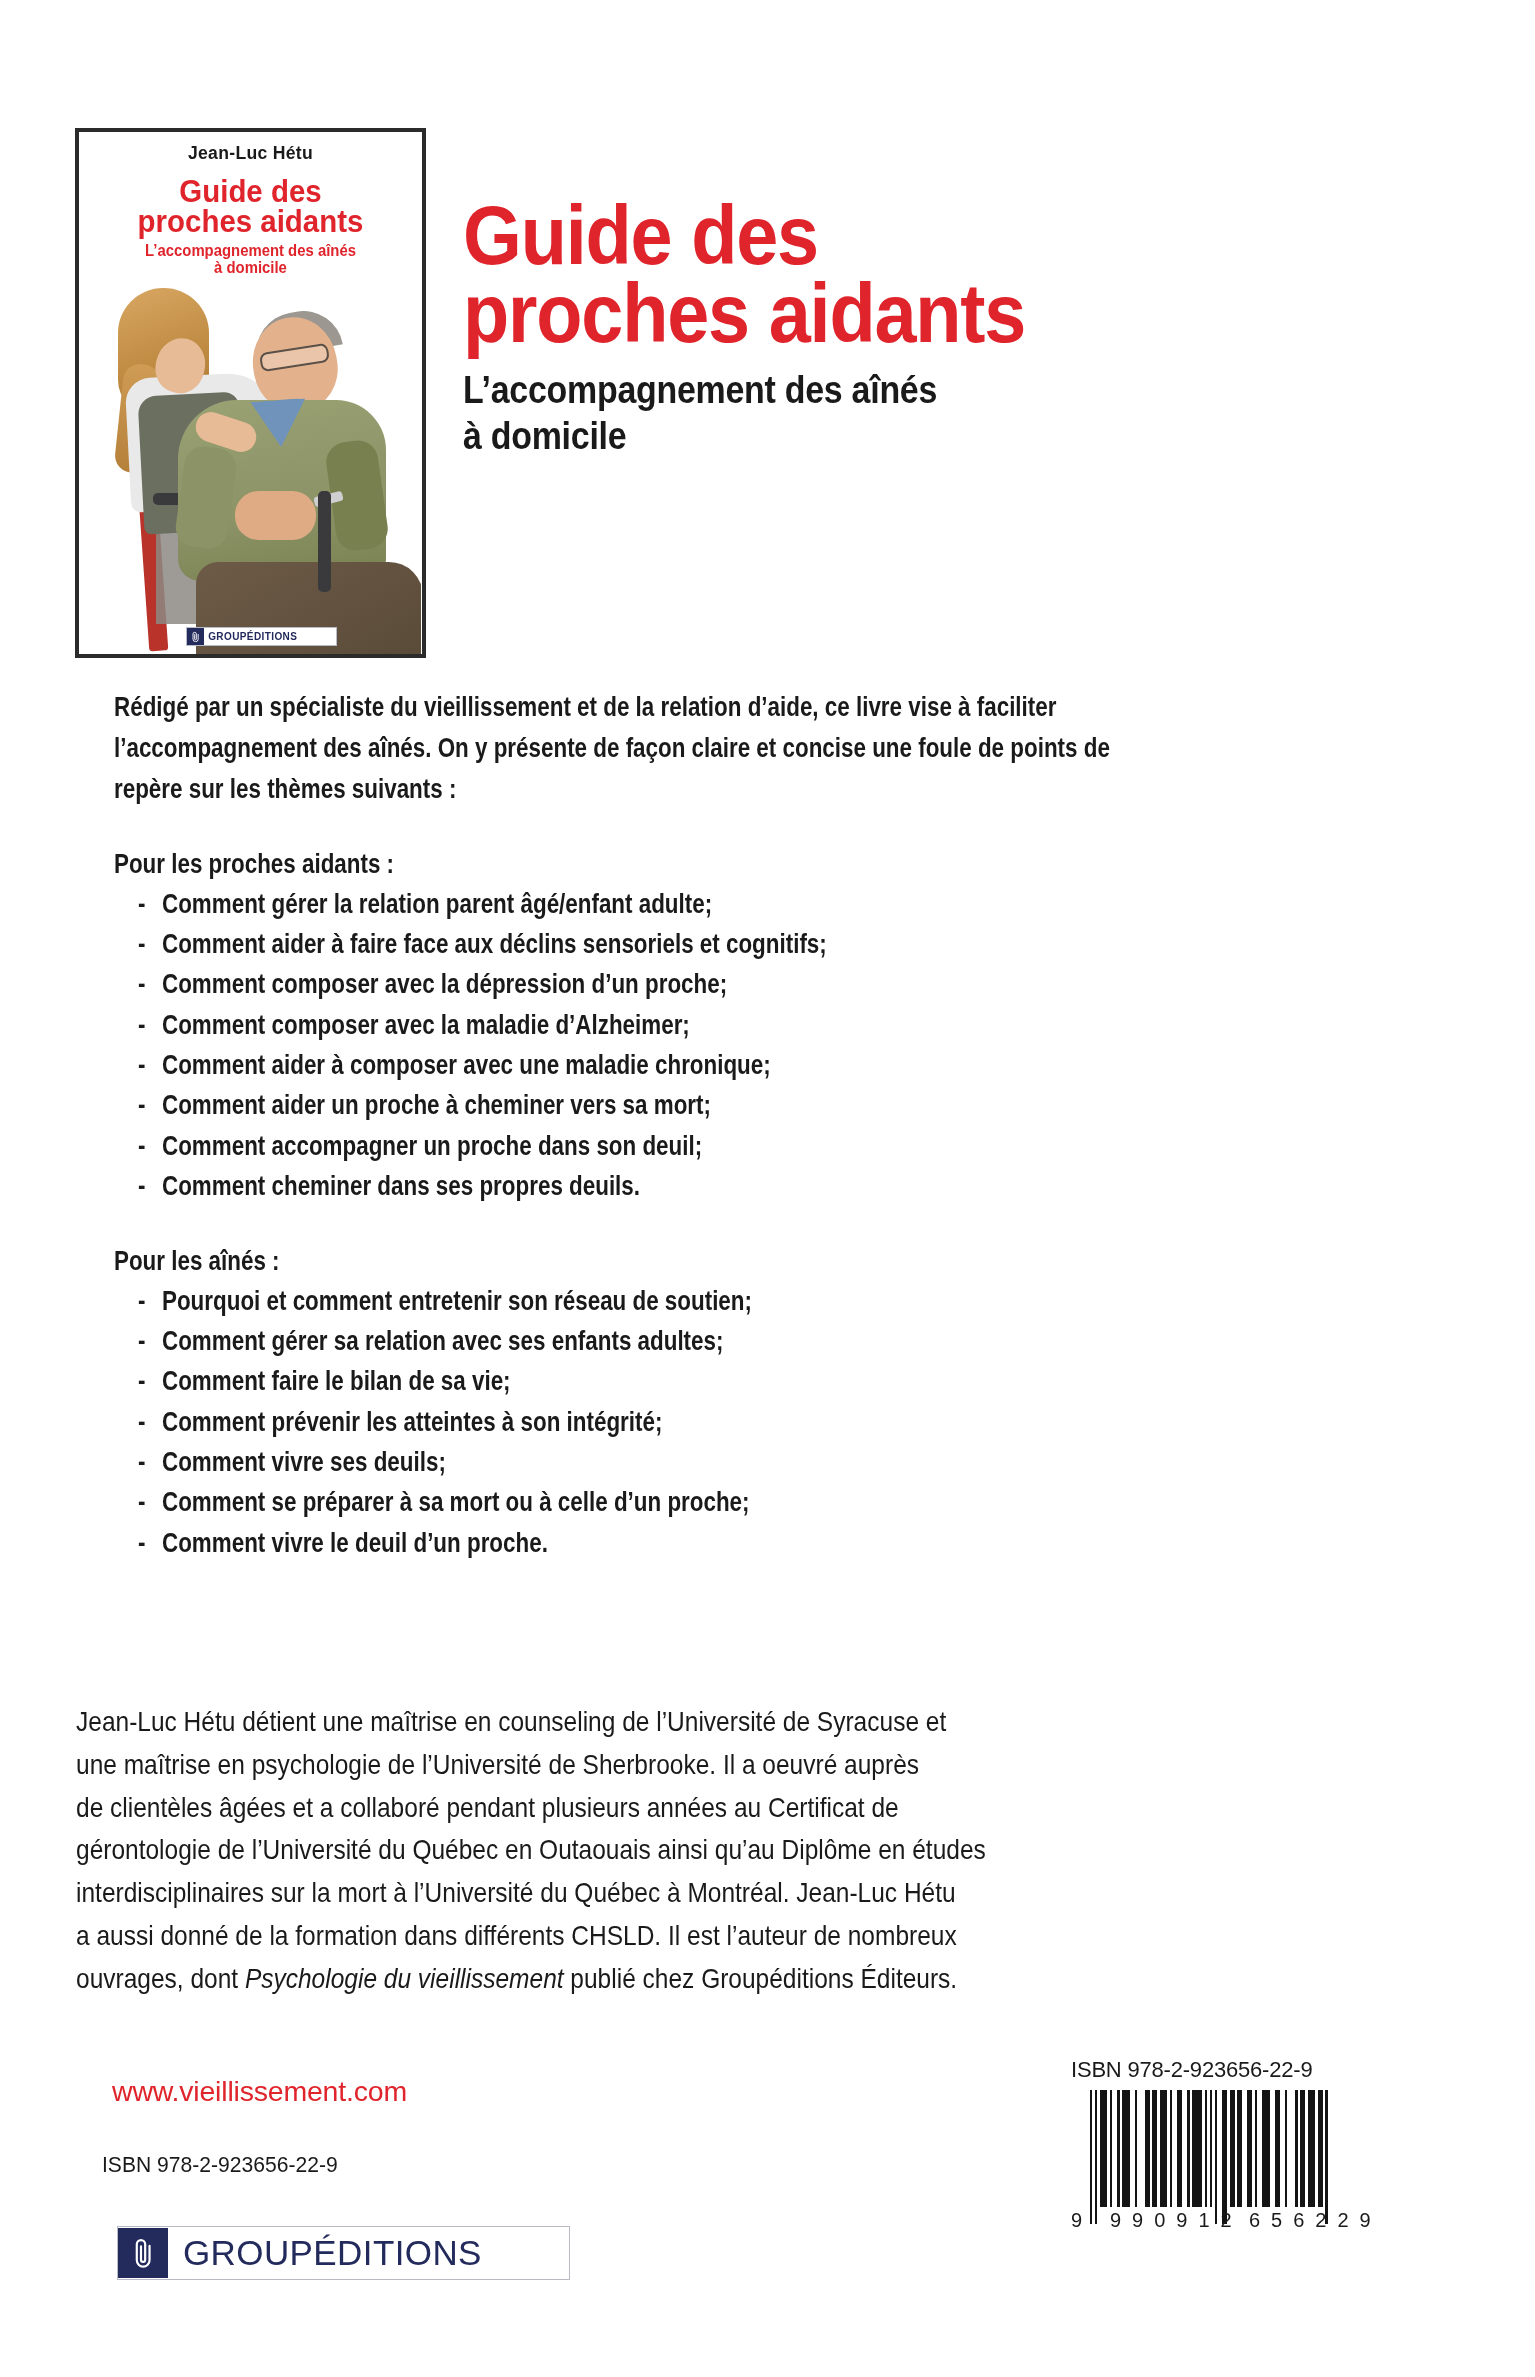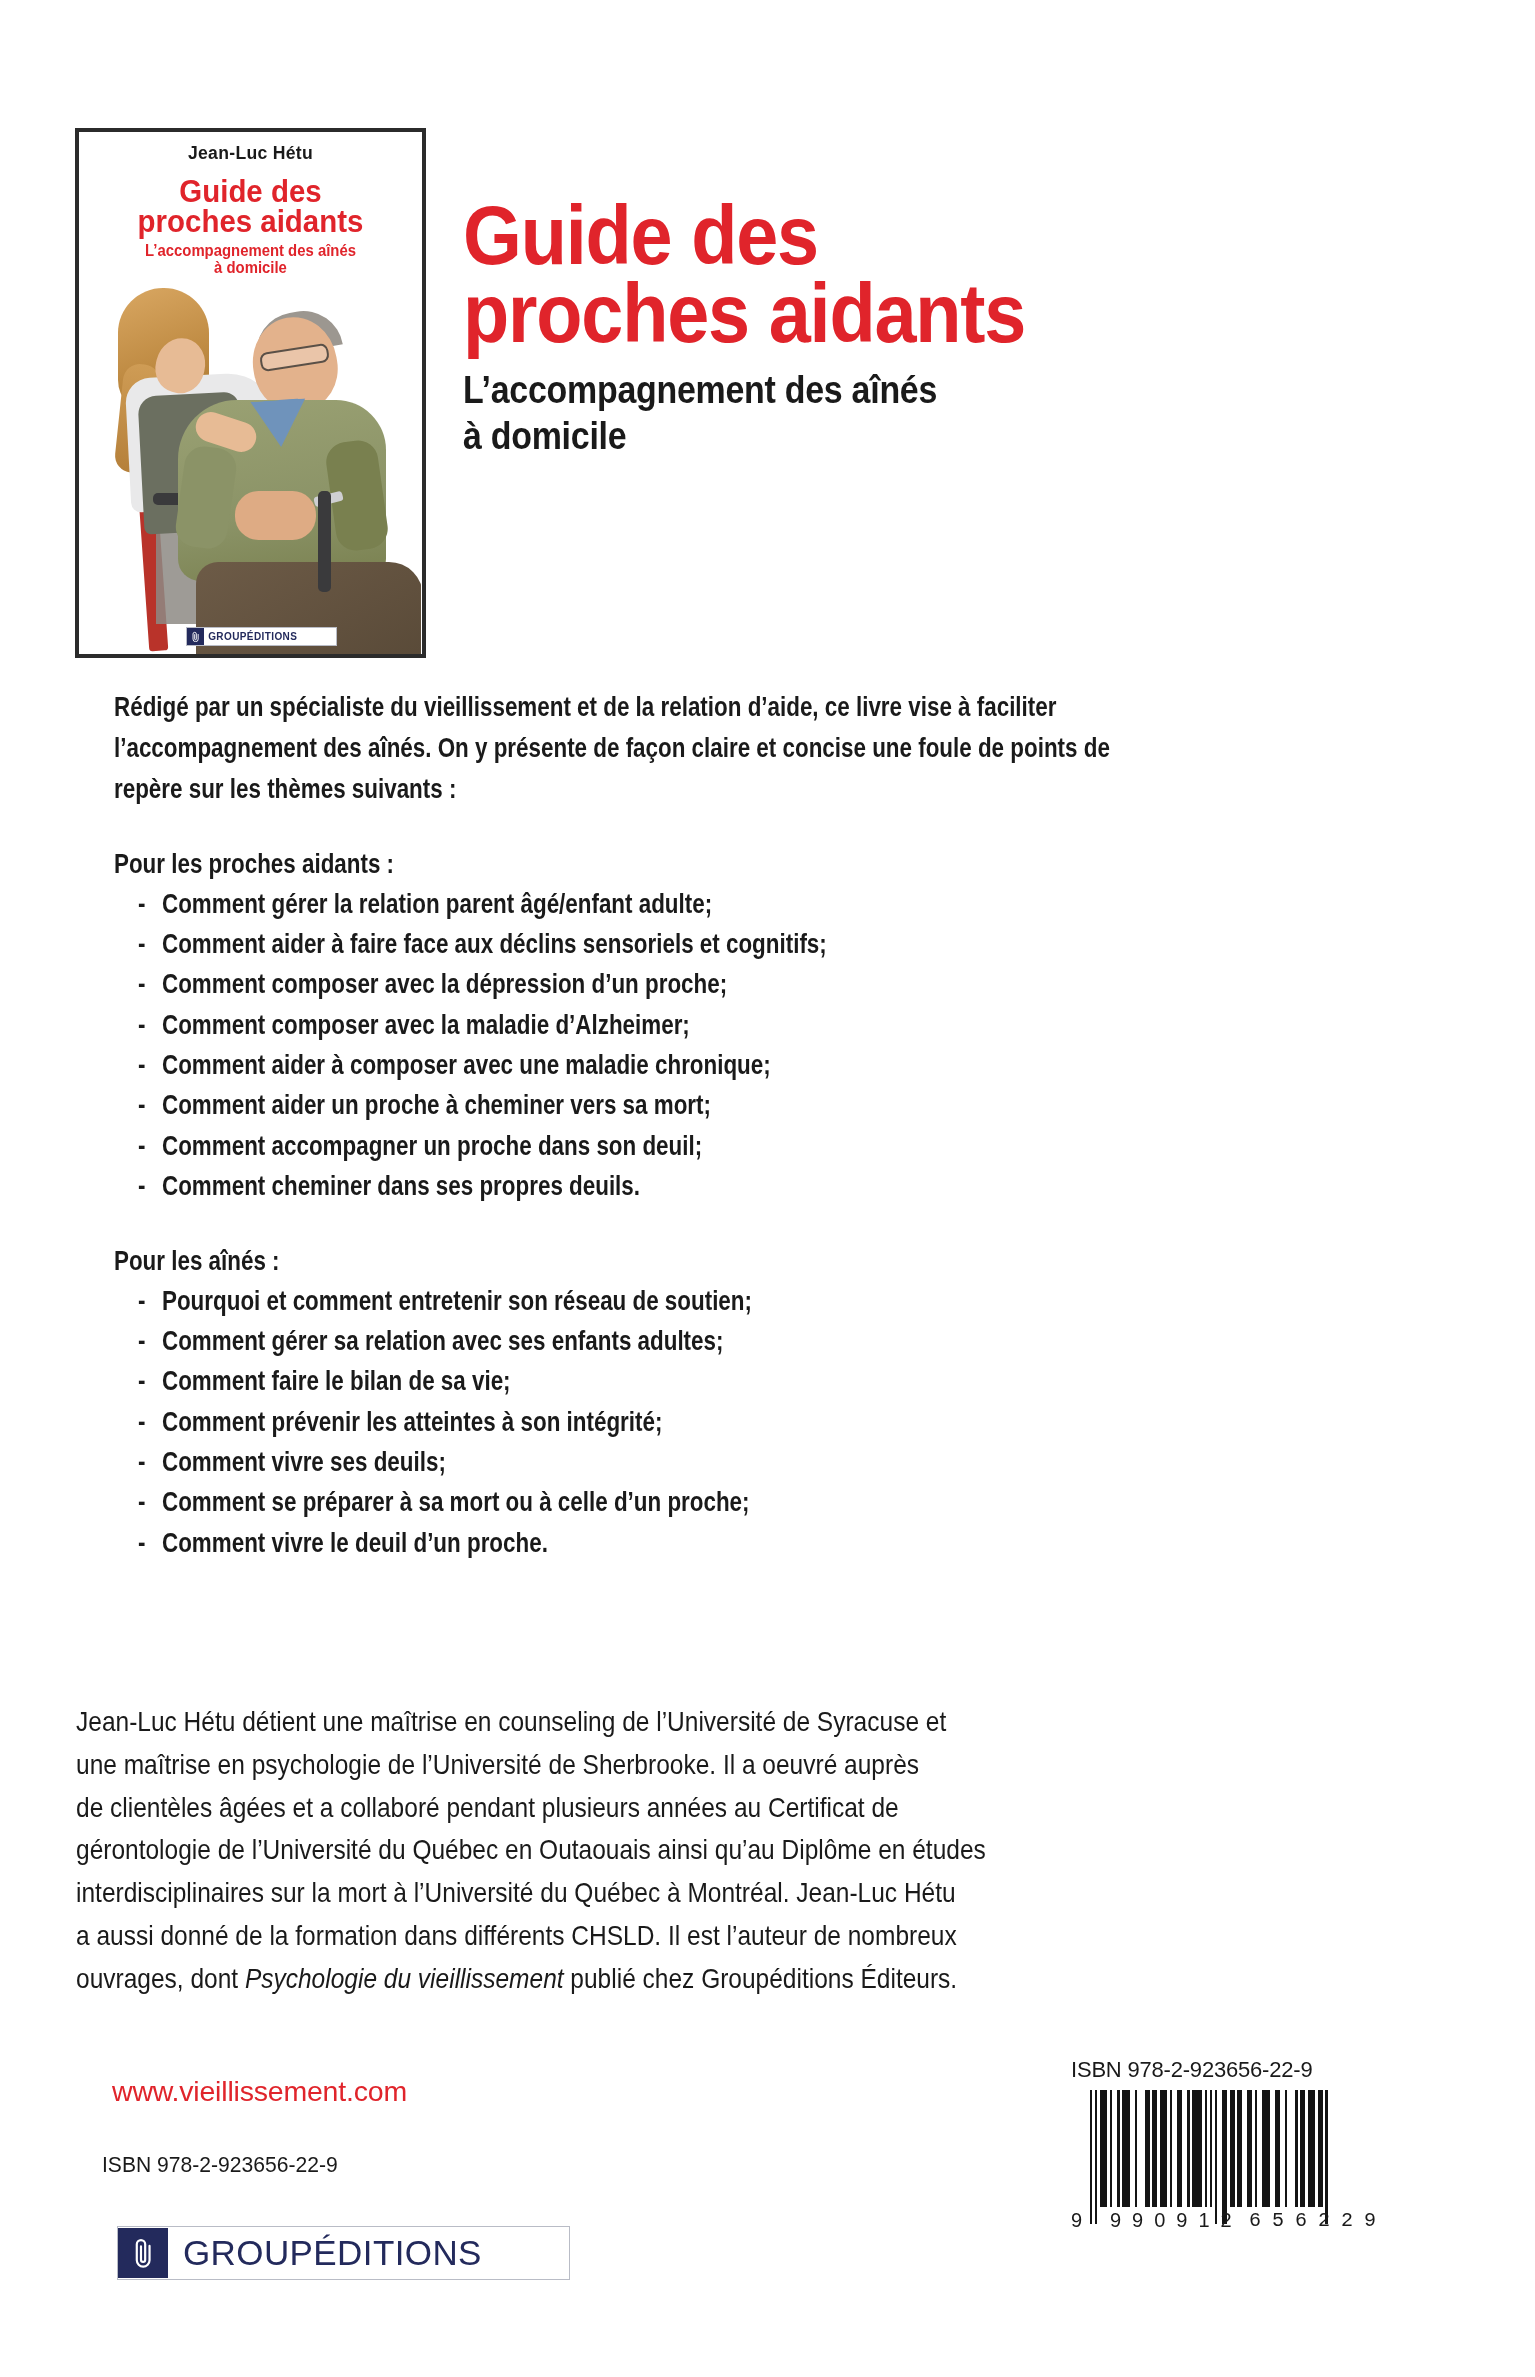--- a/index.html
+++ b/index.html
@@ -456,21 +456,20 @@
   .bc-digits .lead {
     position: absolute; left: 0; top: 0;
   }
   .bc-digits .g1 {
     position: absolute; left: 39px; top: 0;
     letter-spacing: 11px;
   }
   .bc-digits .g2 {
     position: absolute; left: 178px; top: 0;
     letter-spacing: 11px;
-    font-family: Liberation Mono, monospace;
   }
 </style>
 </head>
 <body>
 
 <div class="top-section">
 
   <div class="cover-thumb">
     <div class="ct-author">Jean-Luc Hétu</div>
     <div class="ct-title">

